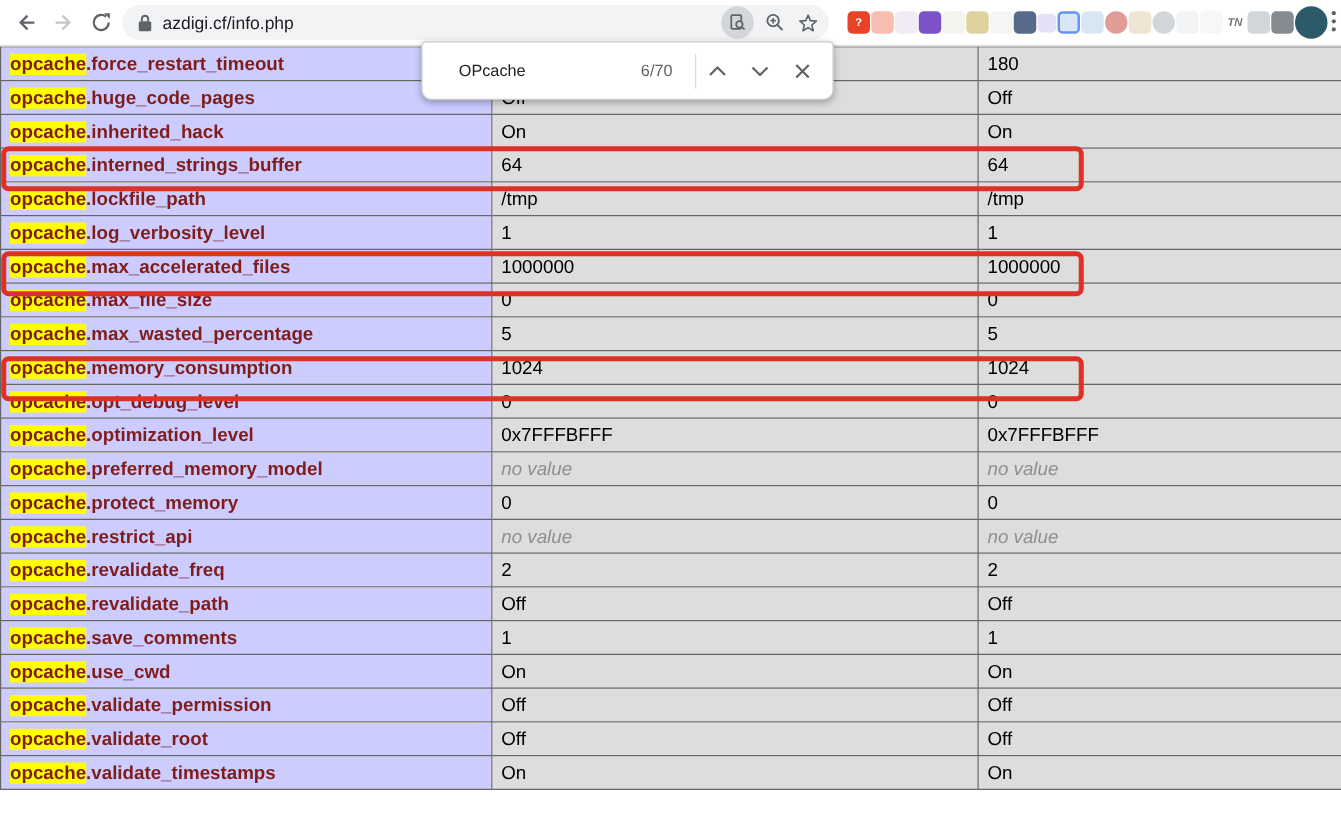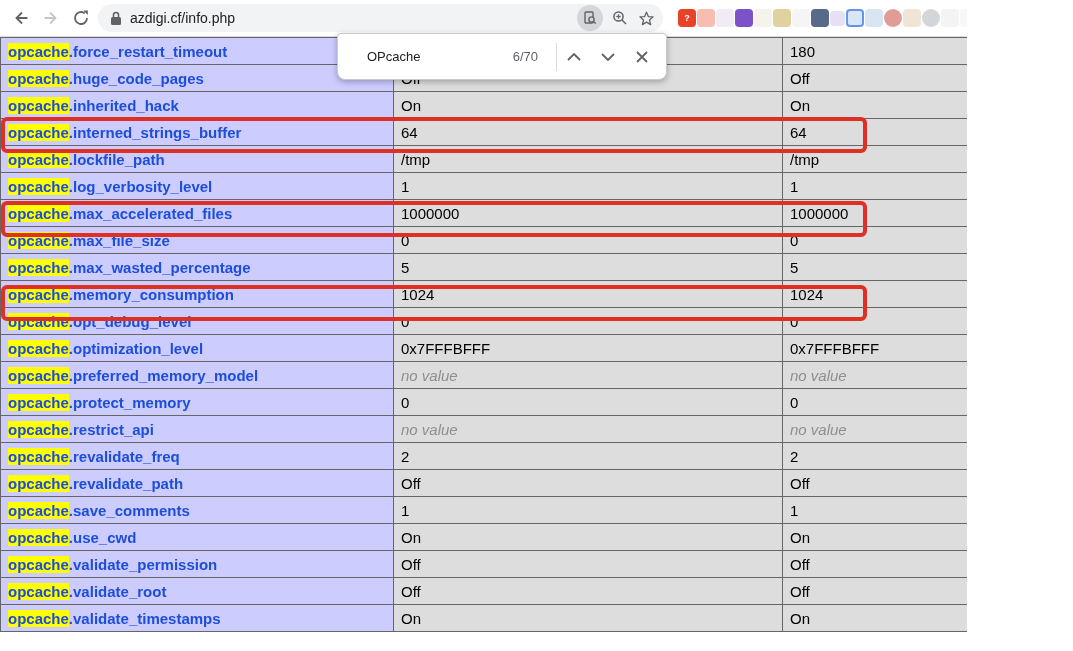--- a/index.html
+++ b/index.html
@@ -1,16 +1,16 @@
 <!DOCTYPE html>
 <html style="--directive_bg: #ccccff; --value_bg: #dddddd; --border: #666666; --highlight: #ffff00; --red_box: #df3025; --omnibox_bg: #f1f3f4; --icon_gray: #5f6368; --url_color: #202124;"><head>
 <meta charset="utf-8">
 <style>
   html,body{margin:0;padding:0;background:#fff;}
-  .browser{position:relative;width:967px;height:651px;overflow:hidden;background:#fff;
+  .browser{position:relative;width:1073px;height:651px;overflow:hidden;background:#fff;
            font-family:"Liberation Sans",sans-serif;}
 
   
   .toolbar{position:absolute;top:0;left:0;width:1073px;height:36px;background:#fff;
            border-bottom:1px solid #dadce0;display:flex;align-items:center;z-index:20;}
   .navbtn{width:30px;height:30px;border:none;background:none;display:flex;align-items:center;
           justify-content:center;padding:0;cursor:pointer;}
   .omnibox{width:565px;height:28px;margin-left:2px;background:var(--omnibox_bg);border-radius:14px;
            display:flex;align-items:center;padding:0 4px 0 12px;box-sizing:border-box;}
   .url{font-size:14px;color:var(--url_color);margin-left:8px;flex:1;white-space:nowrap;overflow:hidden;}
@@ -22,21 +22,21 @@
   .ext{width:18px;height:18px;border-radius:4px;display:flex;align-items:center;justify-content:center;
        font-size:9px;font-weight:bold;box-sizing:border-box;cursor:pointer;flex:0 0 auto;}
   .menubtn{position:absolute;right:0;top:8px;width:12px;height:20px;border:none;background:none;
            padding:0;cursor:pointer;}
 
   
   .page{position:absolute;top:37px;left:0;width:1073px;height:614px;overflow:hidden;background:#fff;}
   table.phpinfo{border-collapse:collapse;width:1200px;table-layout:fixed;}
   table.phpinfo td{border:1px solid var(--border);height:27px;padding:0 7px;font-size:15px;
                    vertical-align:middle;box-sizing:border-box;white-space:nowrap;overflow:hidden;}
-  td.e{background:var(--directive_bg);font-weight:bold;color:#1d4ed8;}
+  td.e{background:var(--directive_bg);font-weight:bold;color:#7f1d1d;}
   td.v{background:var(--value_bg);color:#000;}
   td.v.novalue{color:#8f8f8f;font-style:italic;}
   .hl{background:var(--highlight);}
 
   .redbox{position:absolute;left:1px;width:866px;height:36px;border:4px solid var(--red_box);
           border-radius:6px;box-sizing:border-box;z-index:5;pointer-events:none;}
 
   
   .findbar{position:absolute;top:33px;left:337px;width:330px;height:47px;background:#fff;
            border:1px solid #c8cacc;border-radius:4px 4px 8px 8px;

